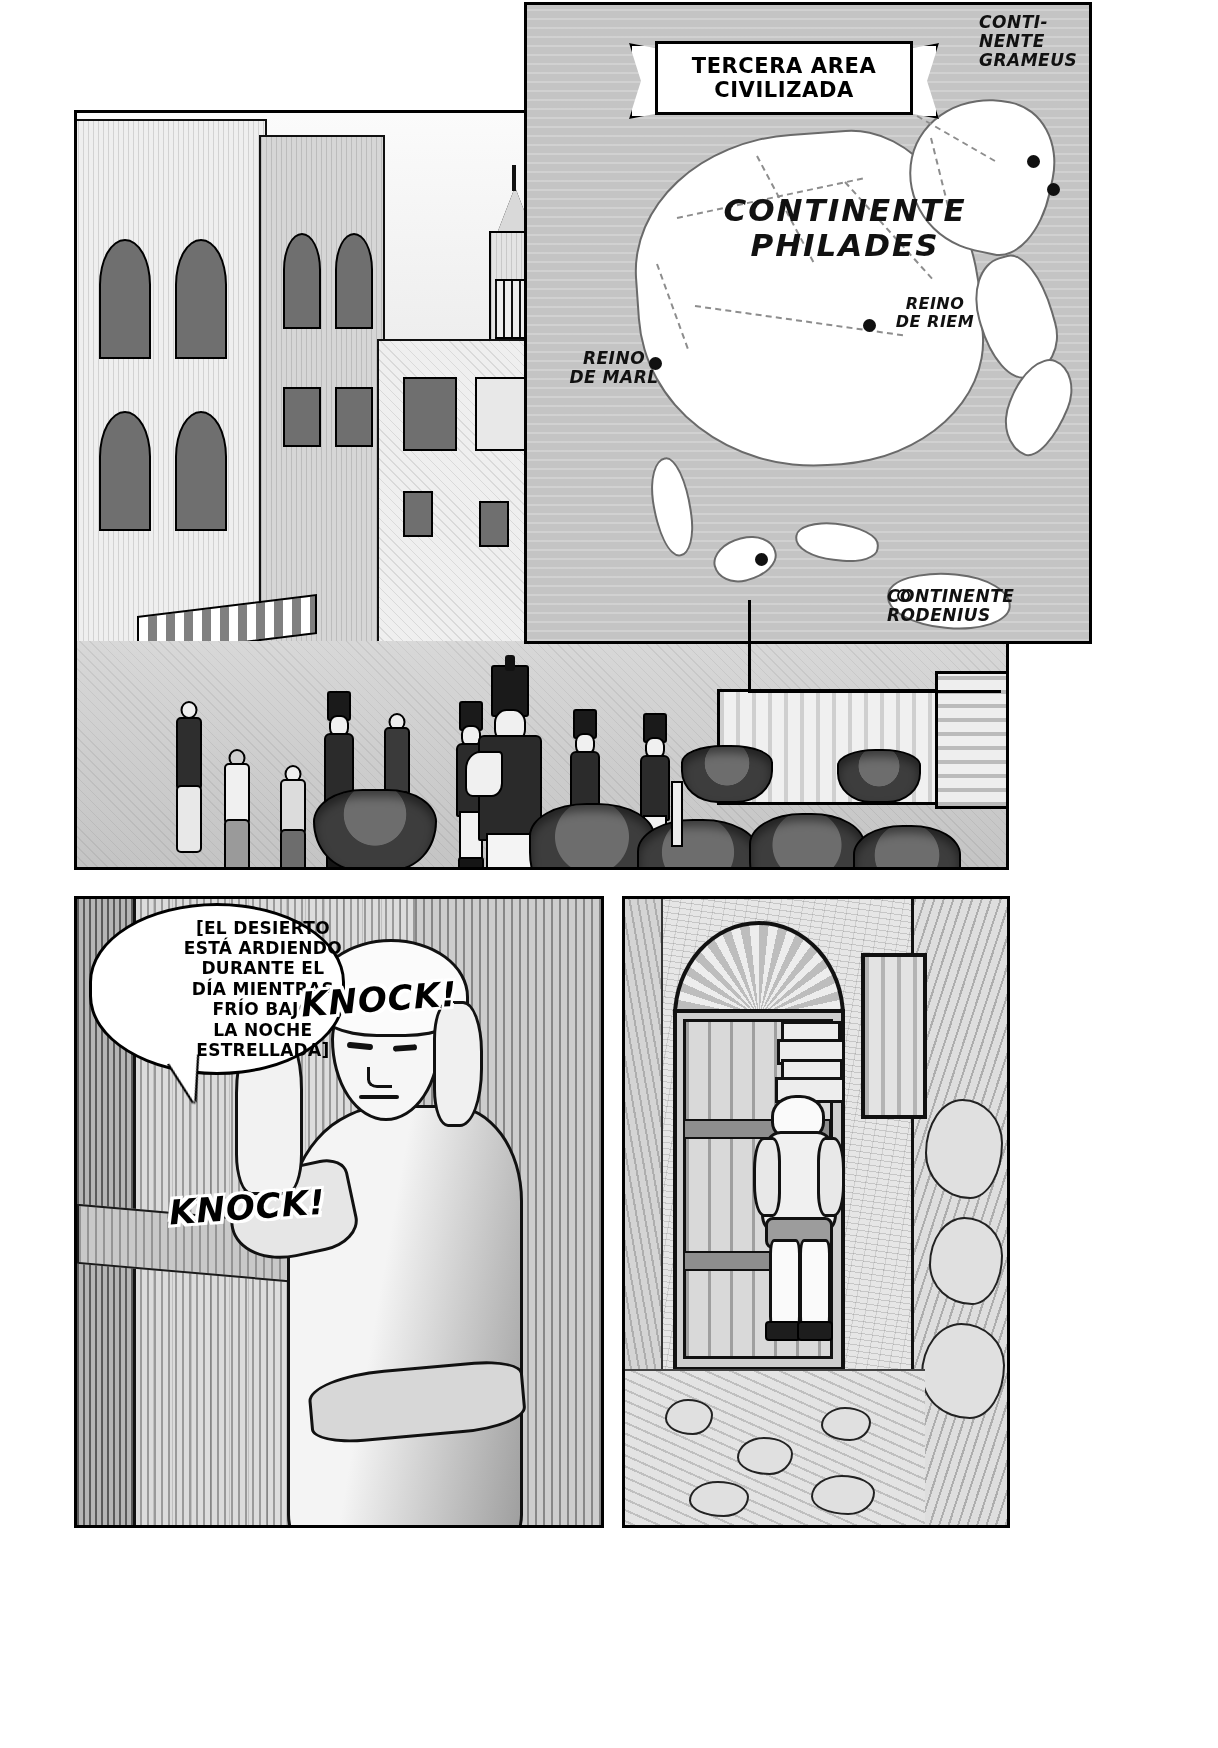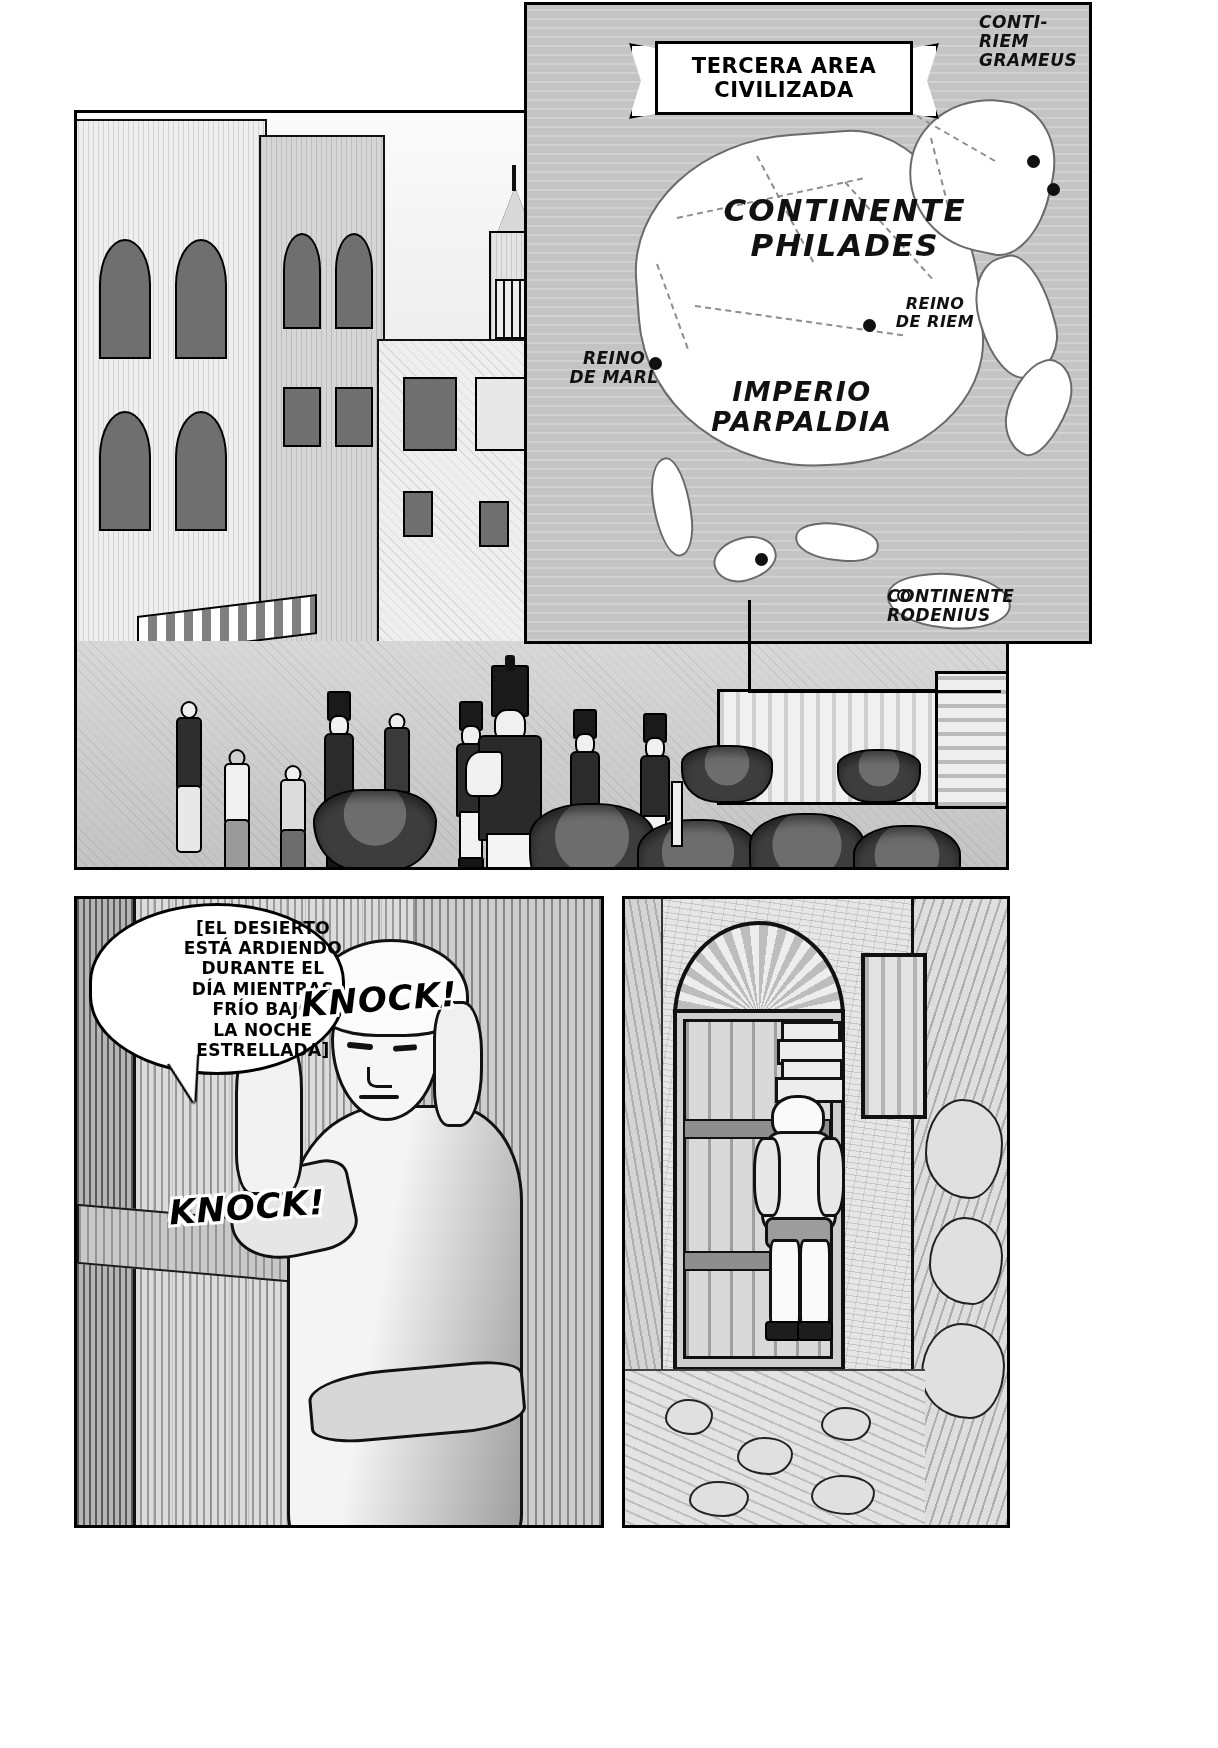--- a/index.html
+++ b/index.html
@@ -537,30 +537,28 @@
 
     <div class="dot filled" style="left:122px;top:352px;"></div>
     <div class="dot filled" style="left:336px;top:314px;"></div>
     <div class="dot filled" style="left:228px;top:548px;"></div>
     <div class="dot" style="left:370px;top:584px;"></div>
     <div class="dot filled" style="left:500px;top:150px;"></div>
     <div class="dot filled" style="left:520px;top:178px;"></div>
 
     <div class="map-label lbl-philades">CONTINENTE
 PHILADES</div>
-    <div class="map-label lbl-parpaldia">IMPERIO
-PARPALDIA</div>
     <div class="map-label lbl-marl">REINO
 DE MARL</div>
     <div class="map-label lbl-riem">REINO
 DE RIEM</div>
     <div class="map-label lbl-rodenius">CONTINENTE
 RODENIUS</div>
     <div class="map-label lbl-grameus">CONTI-
-RIEM
+NENTE
 GRAMEUS</div>
 
     <div class="banner">
       <div class="banner-tail l"></div>
       <div class="banner-tail r"></div>
       <div class="banner-body"></div>
       <div class="banner-text">TERCERA AREA
 CIVILIZADA</div>
     </div>
   </div>

